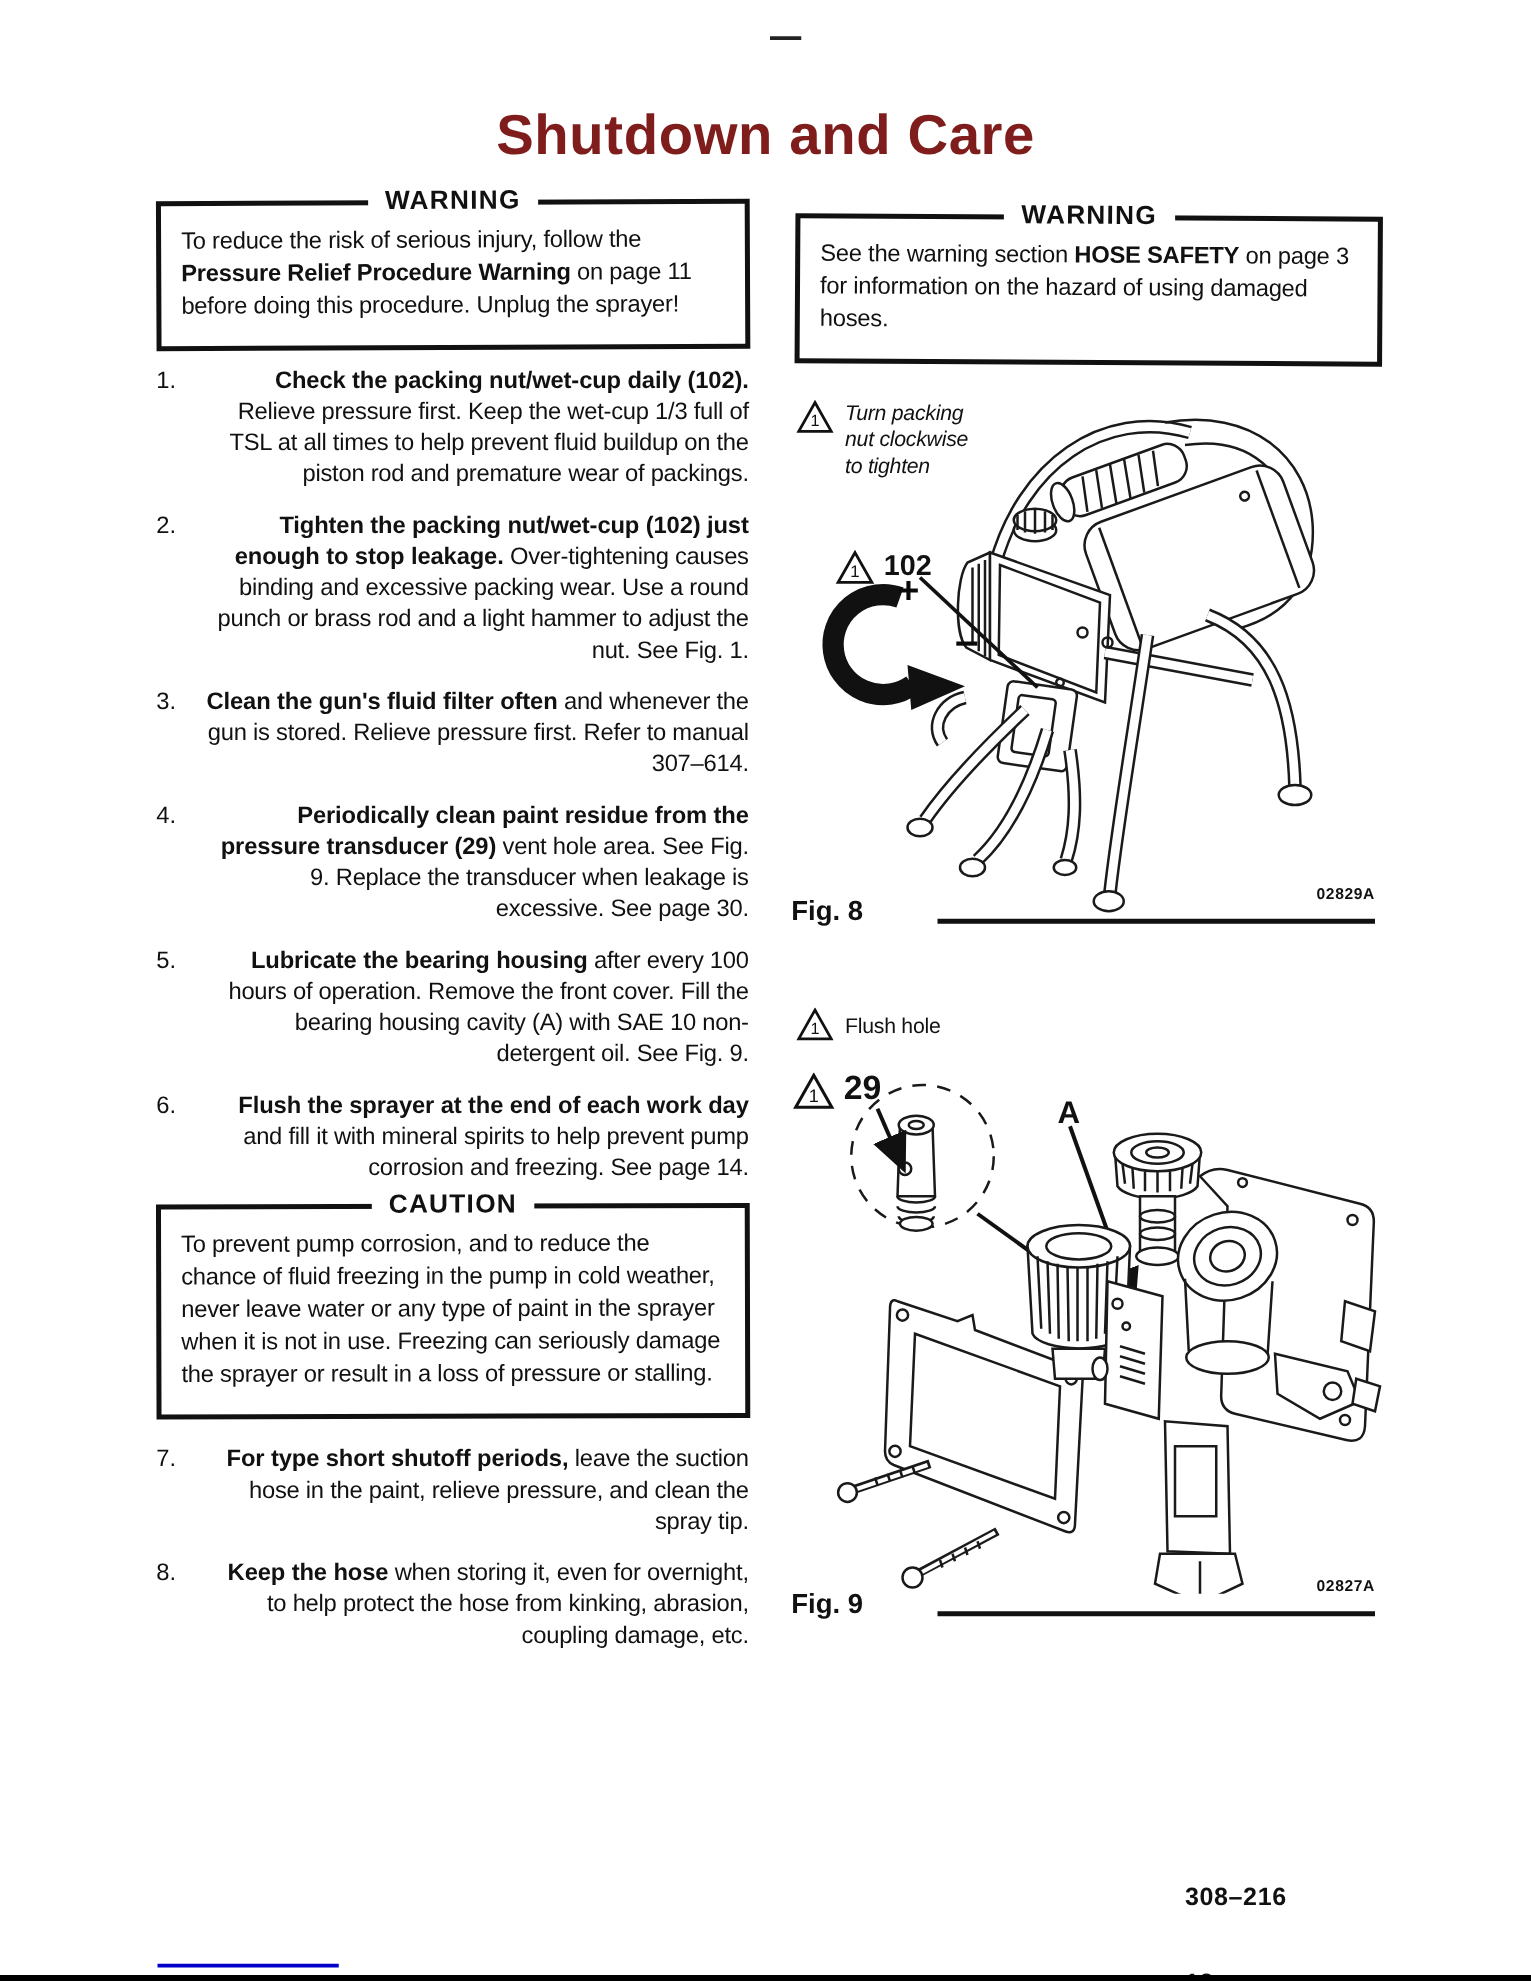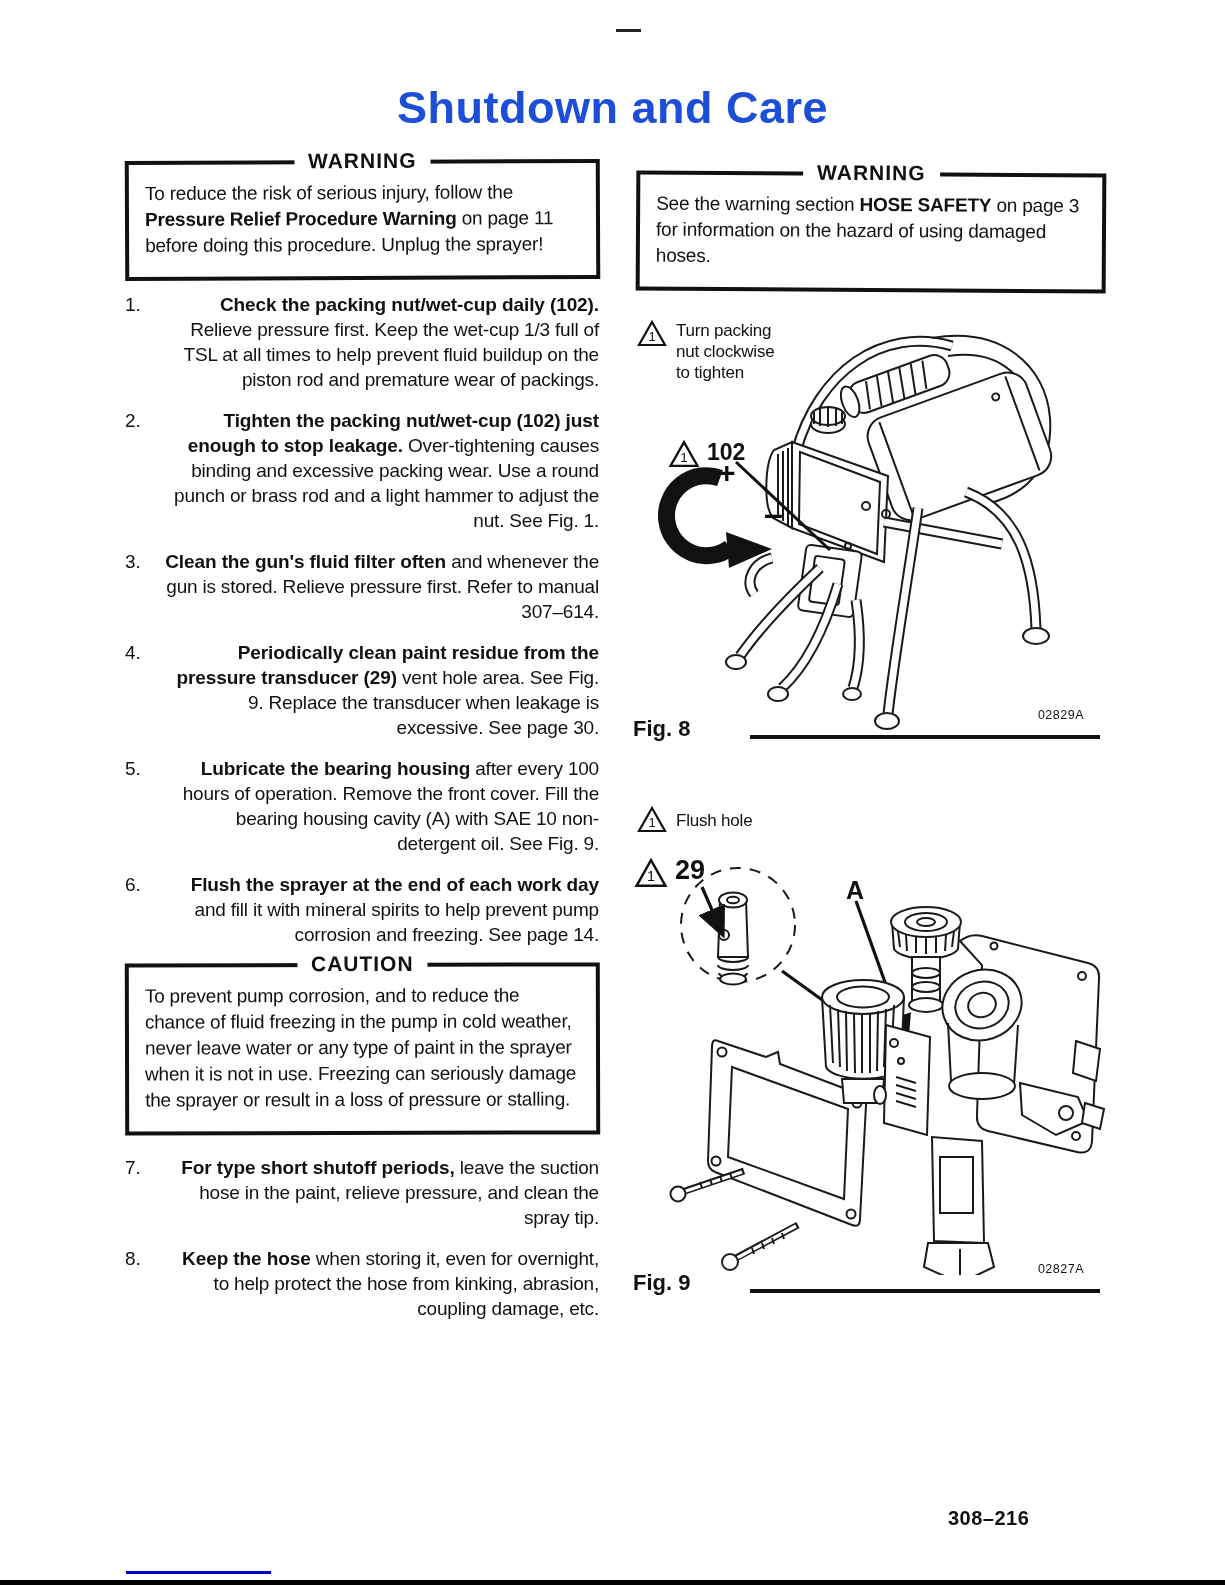--- a/index.html
+++ b/index.html
@@ -3,21 +3,21 @@
 <meta charset="utf-8">
 <style>
   html,body{margin:0;padding:0;background:#ffffff;}
   body{width:1225px;height:1585px;position:relative;overflow:hidden;
        font-family:"Liberation Sans", sans-serif;color:#111;
        -webkit-font-smoothing:antialiased;}
   .abs{position:absolute;}
 
   
   .page-title{left:0;right:0;top:82px;text-align:center;
-    font-size:45px;font-weight:700;letter-spacing:0.5px;color:#1d4ed8;}
+    font-size:45px;font-weight:700;letter-spacing:0.5px;color:#7f1d1d;}
 
   
   .rulebox{border:4px solid #111;background:#fff;}
   .rulebox .rb-title{position:absolute;top:-15px;left:50%;transform:translateX(-50%);
     background:#fff;padding:0 14px;font-size:21px;font-weight:700;letter-spacing:1px;
     white-space:nowrap;}
   .rulebox p{margin:0;font-size:19px;line-height:26px;letter-spacing:-0.2px;}
   .rulebox .rb-body{padding:16px 16px 18px 16px;}
   .warn-left{left:125px;top:160px;width:467px;transform:rotate(-0.25deg);}
   .warn-right{left:636px;top:172px;width:462px;transform:rotate(0.35deg);}
@@ -27,21 +27,21 @@
   .steps{left:125px;top:292px;width:474px;}
   .step{display:flex;margin-bottom:16px;}
   .step-num{width:37px;flex:0 0 37px;font-size:19px;line-height:25px;}
   .step-text{margin:0;font-size:19px;line-height:25px;letter-spacing:-0.2px;text-align:right;}
   .step-text b{letter-spacing:-0.1px;}
 
   
   .figcap{display:flex;align-items:flex-end;gap:44px;}
   .figlabel{font-size:22px;font-weight:700;white-space:nowrap;}
   .figline{flex:1;height:4px;background:#111;margin-left:16px;margin-bottom:3px;}
-  .figcode{position:absolute;right:16px;top:-8px;font-size:12.5px;font-weight:400;letter-spacing:0.5px;text-align:center;}
+  .figcode{position:absolute;right:0;top:-8px;font-size:12.5px;font-weight:700;letter-spacing:0.5px;text-align:center;}
 
   
   .anno{display:flex;align-items:flex-start;}
   .anno-text{font-size:17px;line-height:21px;margin-left:9px;letter-spacing:-0.2px;}
   .callout-num{font-size:23px;font-weight:700;margin-left:7px;line-height:24px;}
   .tri{flex:0 0 auto;}
   .big-sign{font-weight:700;color:#0a0a0a;}
 
   .footer-row{left:948px;top:1507px;display:flex;gap:46px;
     font-size:20px;font-weight:700;letter-spacing:0.5px;flex-direction:column;}
@@ -194,21 +194,21 @@
 
   <path d="M 90,178 A 40,40 0 1 0 100,248" fill="none" stroke="#111" stroke-width="17"></path>
   <polygon points="96,232 142,249 99,268" fill="#111"></polygon>
 </svg>
 
 <div class="abs anno" style="left:637px;top:320px;width:160px;">
   <svg class="tri" width="30" height="27" viewBox="0 0 30 27">
     <polygon points="15,2 28,25 2,25" fill="none" stroke="#111" stroke-width="2.2"></polygon>
     <text x="15" y="21" text-anchor="middle" font-size="13" fill="#111">1</text>
   </svg>
-  <span class="anno-text" style="width:112px;">Turn packing nut clockwise to tighten</span>
+  <span class="anno-text" style="width:112px;font-style:italic;">Turn packing nut clockwise to tighten</span>
 </div>
 
 <div class="abs anno" style="left:668px;top:440px;">
   <svg class="tri" width="32" height="28" viewBox="0 0 30 27">
     <polygon points="15,2 28,25 2,25" fill="none" stroke="#111" stroke-width="2.2"></polygon>
     <text x="15" y="21" text-anchor="middle" font-size="13" fill="#111">1</text>
   </svg>
   <span class="callout-num">102</span>
 </div>
 

